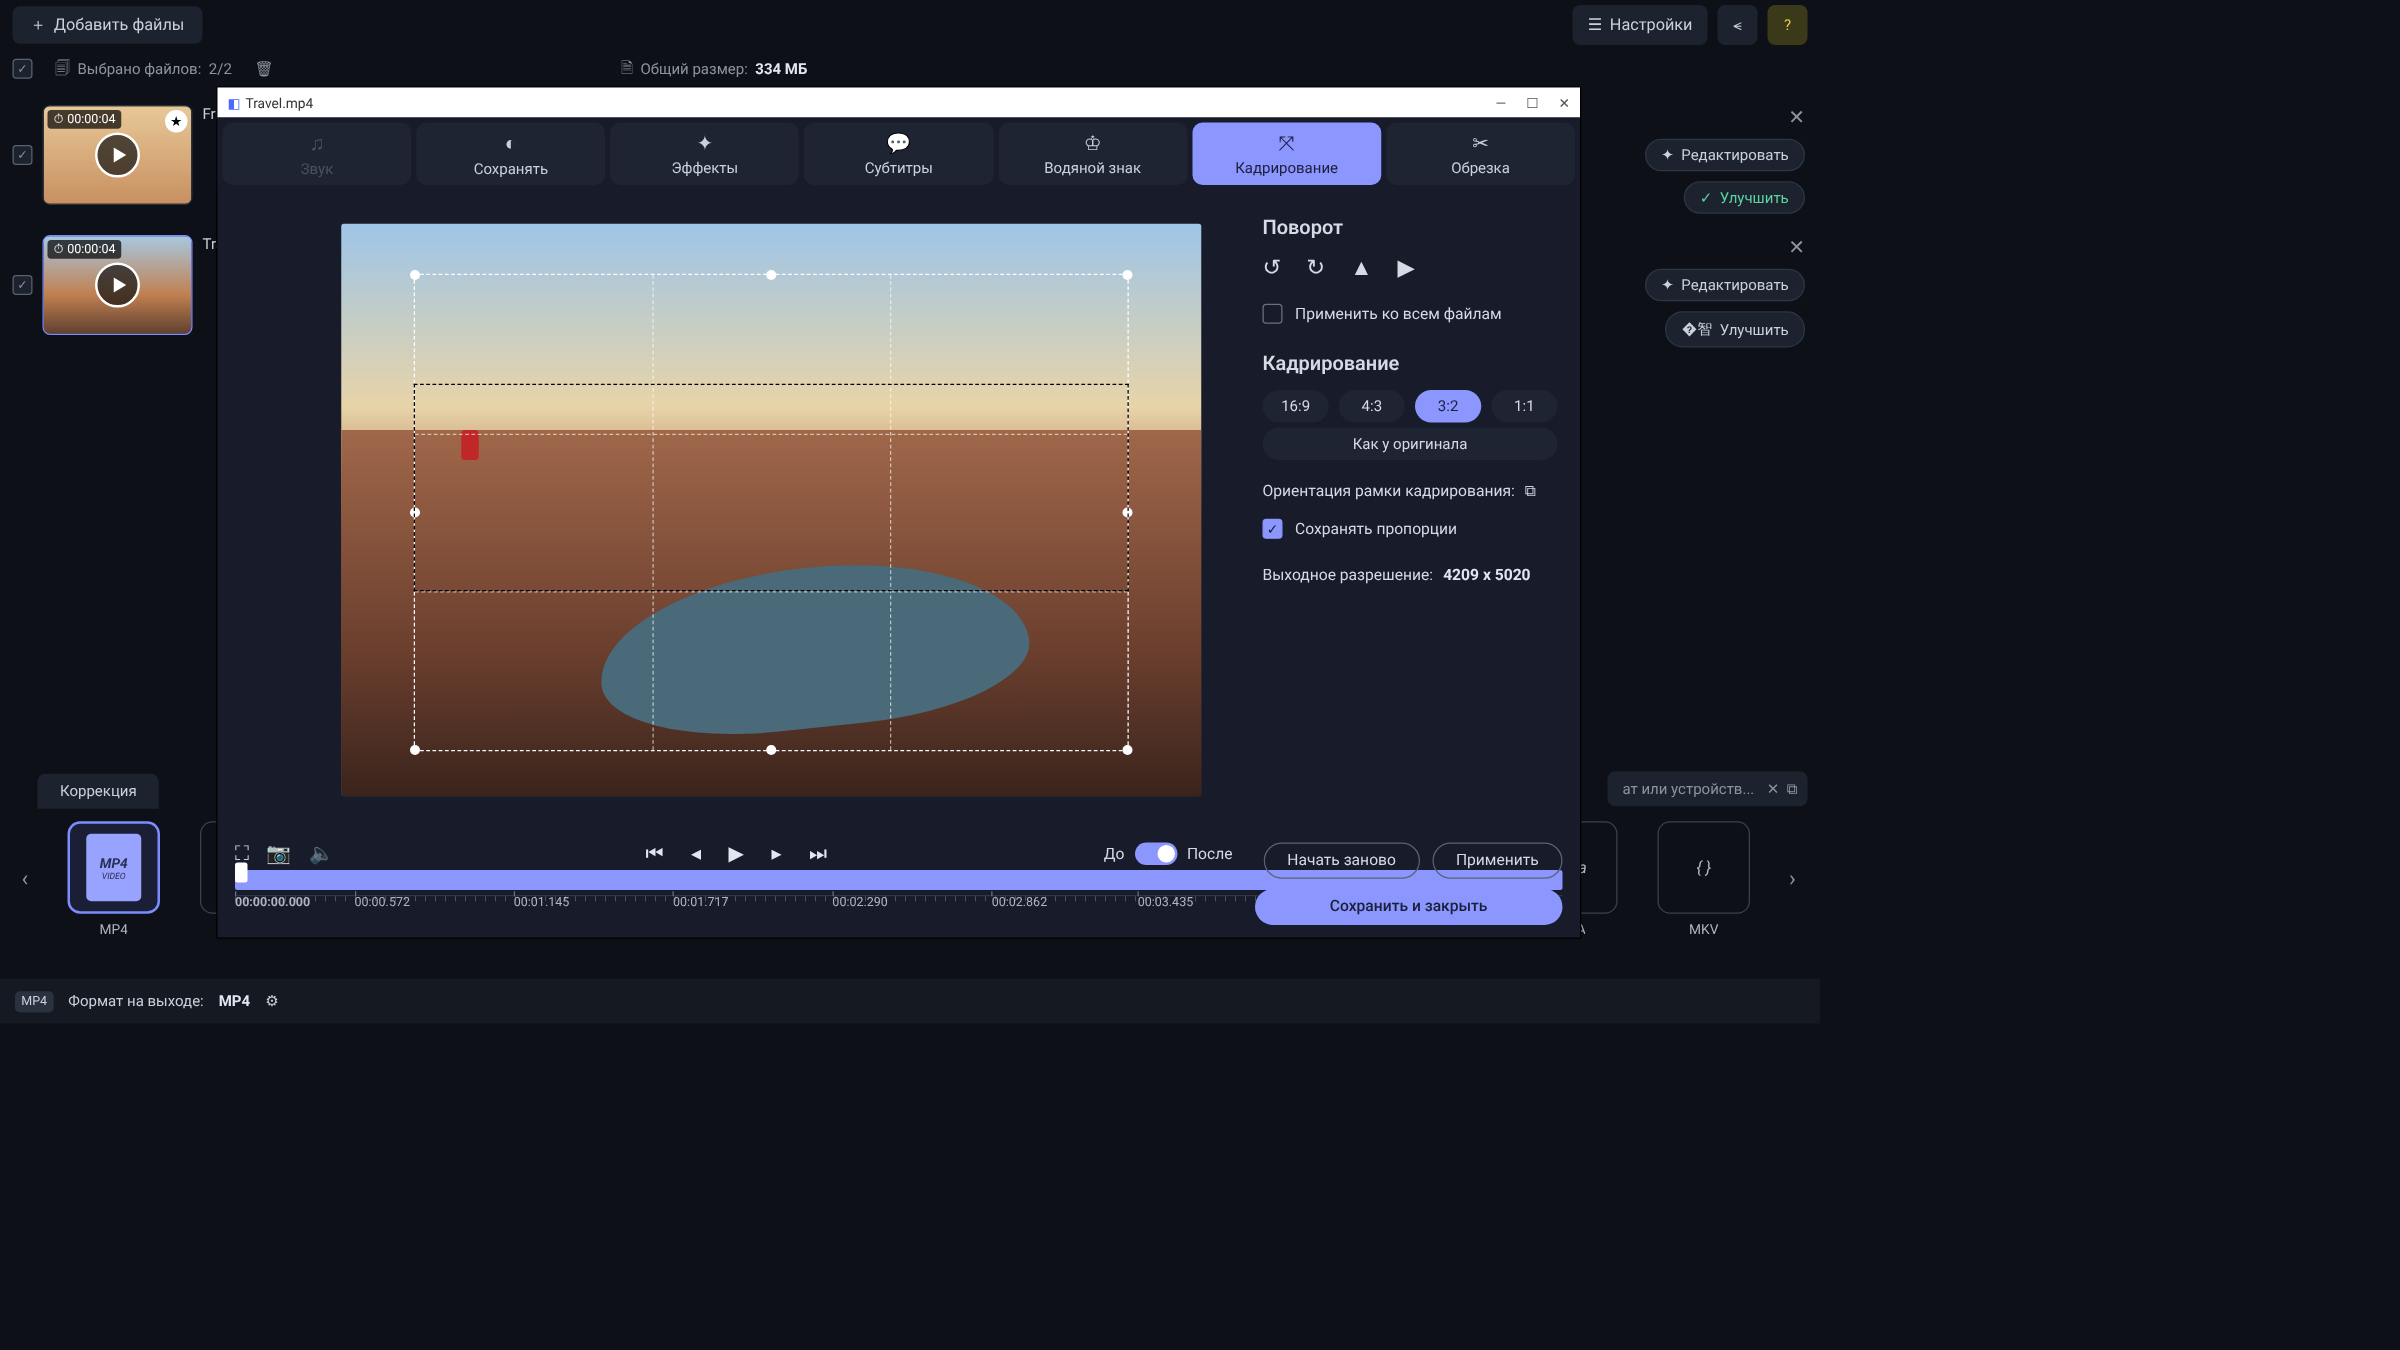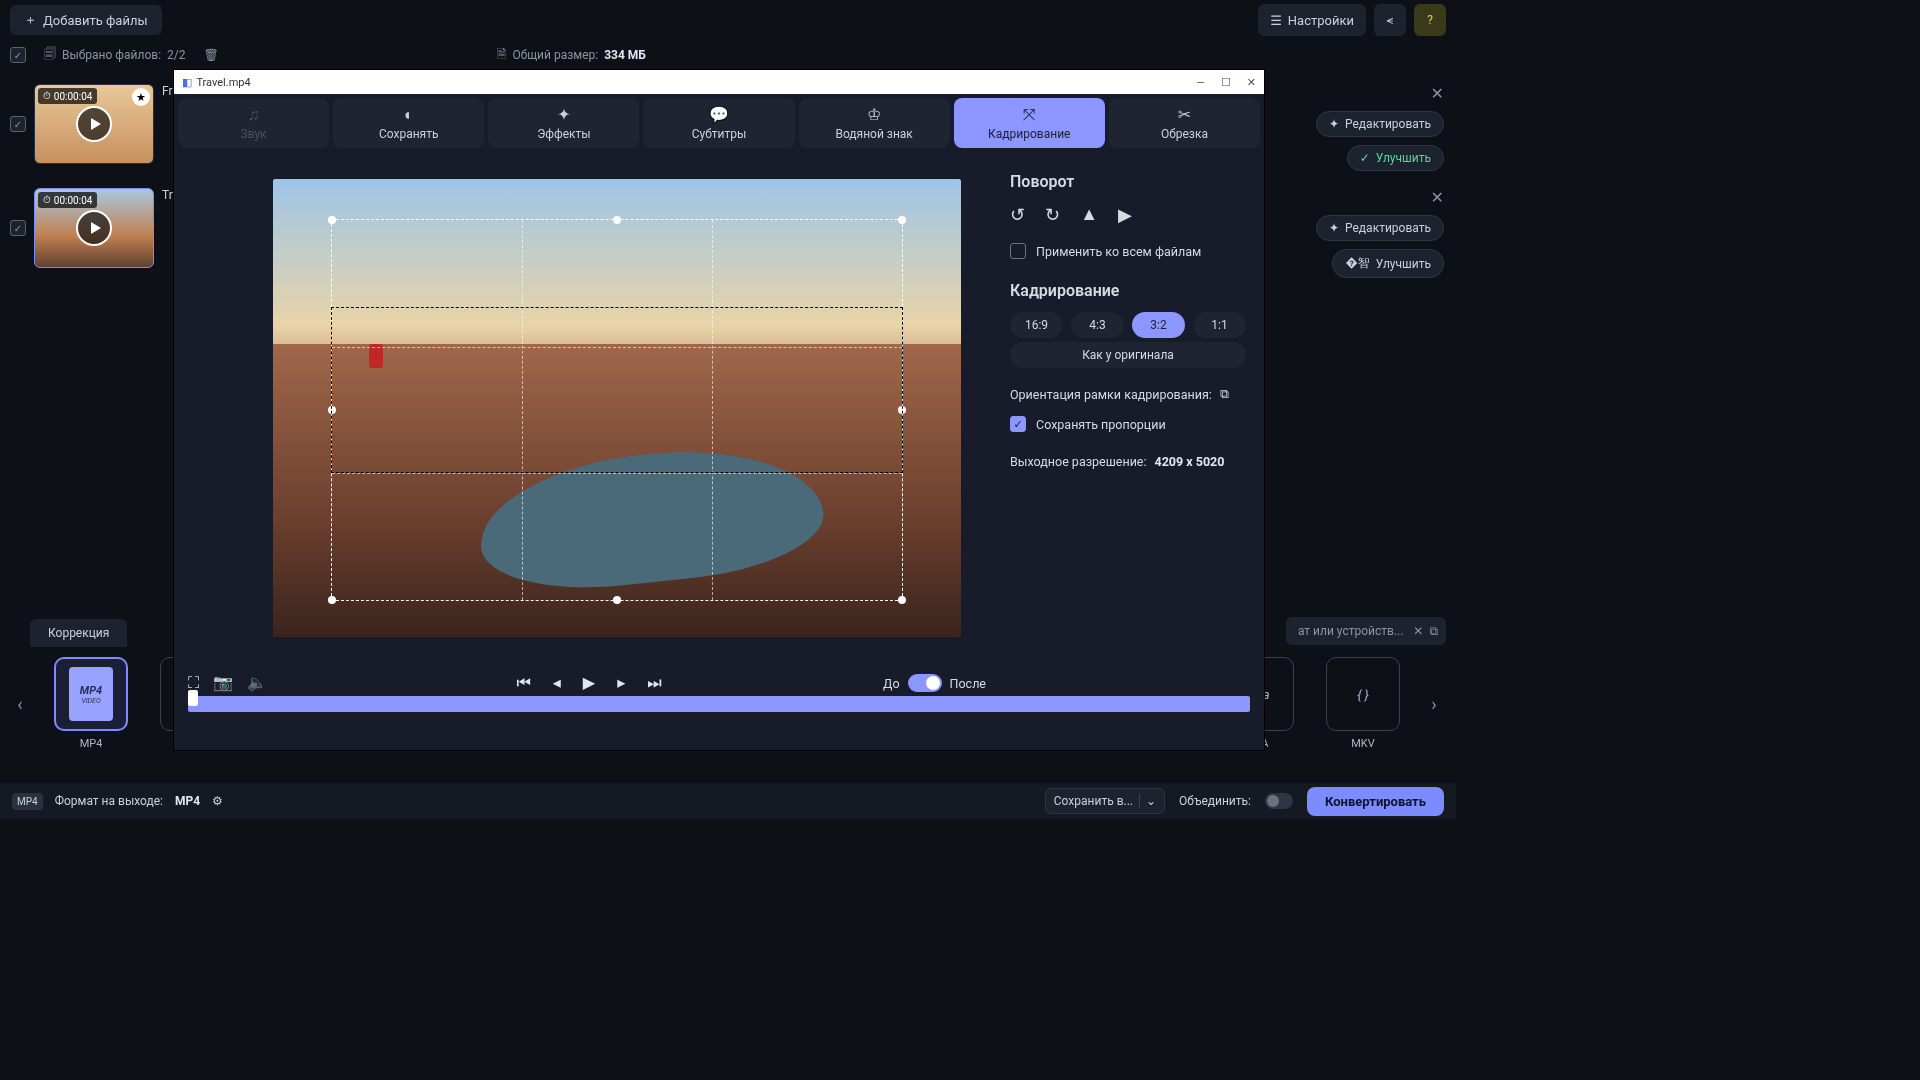--- a/index.html
+++ b/index.html
@@ -272,29 +272,20 @@
       </div>
     <div class="arrow-nav">›</div>
   </div>
 </div>
 
 <div class="actionbar">
   <span style="background:#2a3240;padding:3px 5px;border-radius:4px;font-size:10px;">MP4</span>
   <span>Формат на выходе:</span>
   <b style="color:#e2e6f0">MP4</b>
   <span class="gear">⚙</span>
-  <div class="actionbar-right">
-    <div class="dropdown-btn">
-      <span>Сохранить в...</span>
-      <span style="border-left:1px solid #3a4150;padding-left:6px;">⌄</span>
-    </div>
-    <span>Объединить:</span>
-    <div class="toggle"></div>
-    <div class="convert-btn">Конвертировать</div>
-  </div>
 </div>
 
 <div class="modal">
   <div class="modal-titlebar">
     <span style="color:#4a6aff;margin-right:4px;">◧</span>
     <span>Travel.mp4</span>
     <div class="win-ctl">
       <span>—</span>
       <span>☐</span>
       <span>✕</span>
@@ -406,15 +397,34 @@
         <span>Выходное разрешение:</span>
           <b style="color:#e2e6f0">4209 x 5020</b>
       </div>
     </div>
   </div>
 
   <div class="timeline-area">
     <div class="tl-track">
       <div class="tl-handle"></div>
     </div>
-  </div>
-
+    <div class="tl-ruler">
+      <div class="ticks-minor"></div>
+      <div class="tick" style="left:0%"><b>00:00:00.000</b></div>
+      <div class="tick" style="left:9%">00:00.572</div>
+      <div class="tick" style="left:21%">00:01.145</div>
+      <div class="tick" style="left:33%">00:01.717</div>
+      <div class="tick" style="left:45%">00:02.290</div>
+      <div class="tick" style="left:57%">00:02.862</div>
+      <div class="tick" style="left:68%">00:03.435</div>
+      <div class="tick" style="left:80%">00:04.007</div>
+      <div class="tick" style="left:94%">00:04.960</div>
+    </div>
+  </div>
+
+  <div class="modal-footer">
+    <div class="footer-row">
+      <div class="ghost-btn">Начать заново</div>
+      <div class="ghost-btn">Применить</div>
+    </div>
+    <div class="primary-btn">Сохранить и закрыть</div>
+  </div>
 </div>
 
 </body></html>

